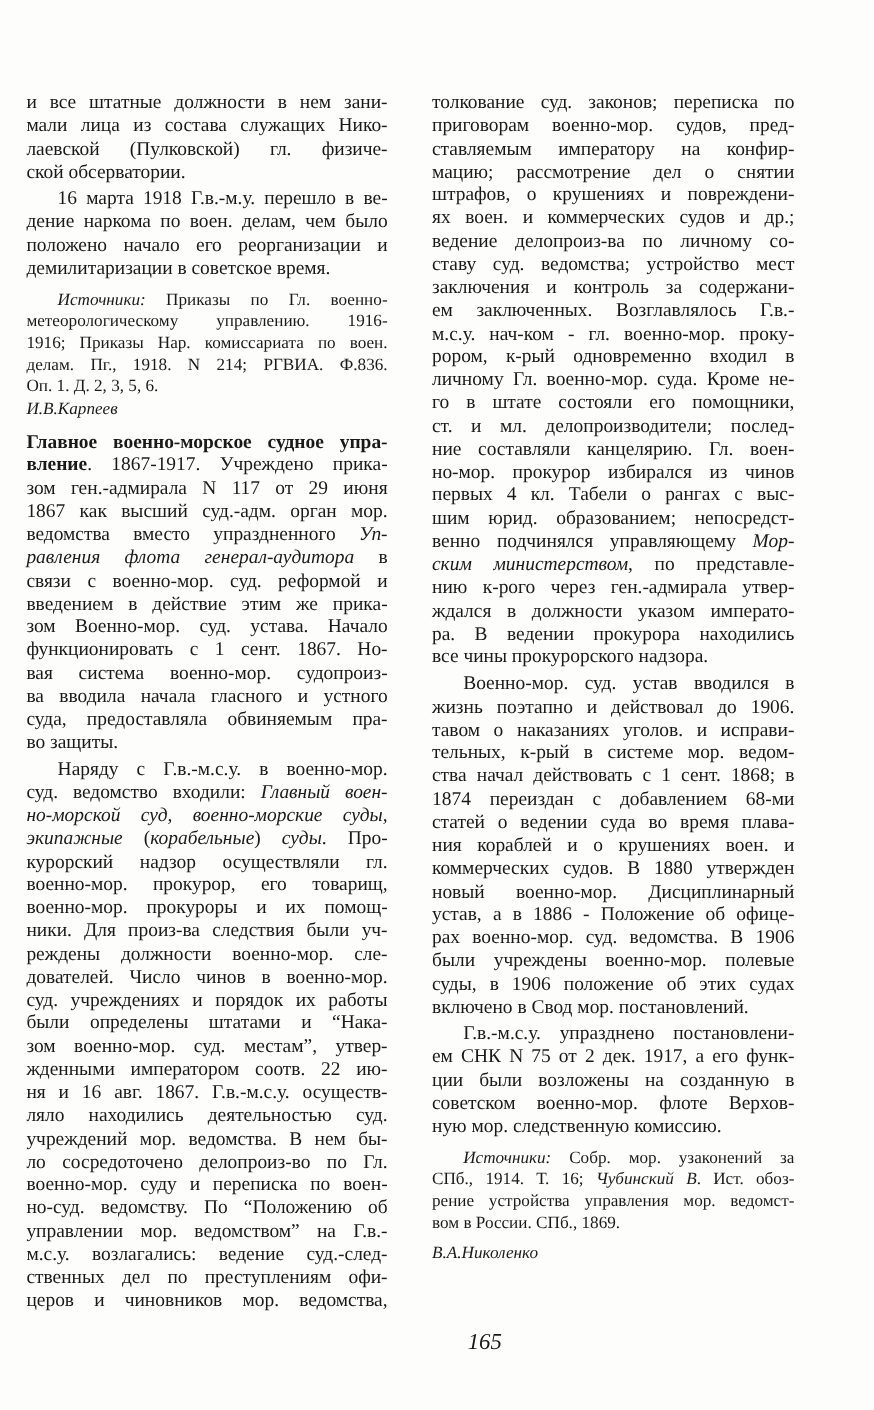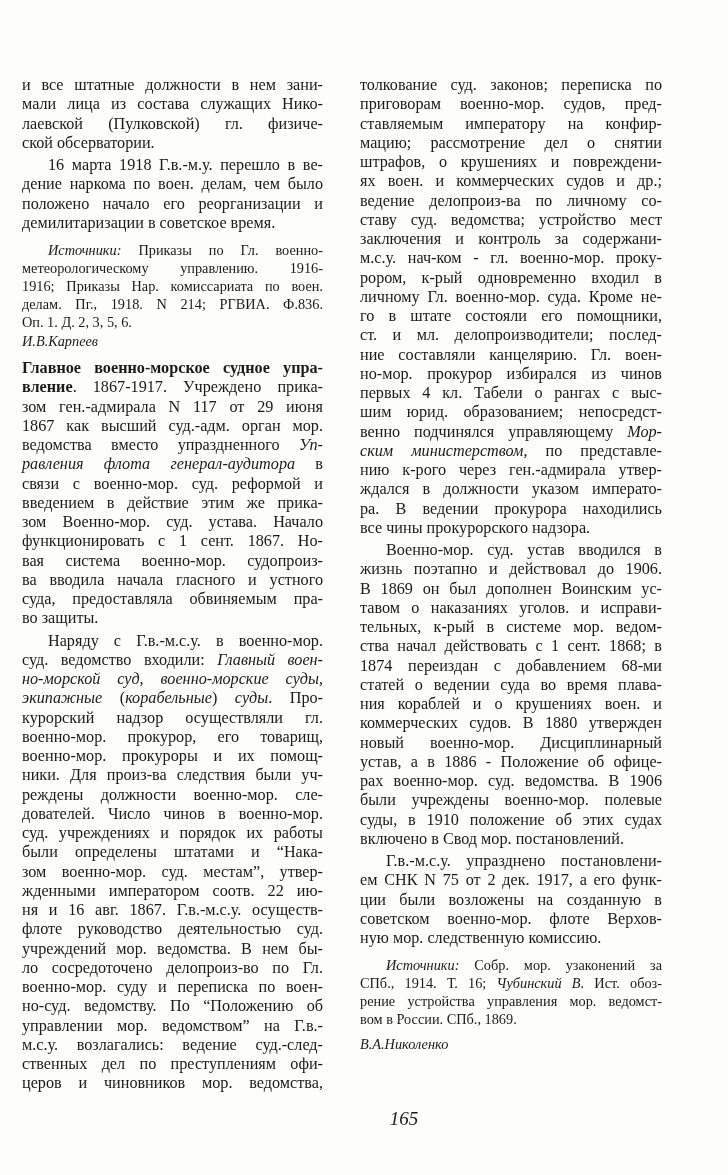--- a/index.html
+++ b/index.html
@@ -80,21 +80,21 @@
     <span class="line">военно-мор. прокурор, его товарищ,</span>
     <span class="line">военно-мор. прокуроры и их помощ-</span>
     <span class="line">ники. Для произ-ва следствия были уч-</span>
     <span class="line">реждены должности военно-мор. сле-</span>
     <span class="line">дователей. Число чинов в военно-мор.</span>
     <span class="line">суд. учреждениях и порядок их работы</span>
     <span class="line">были определены штатами и “Нака-</span>
     <span class="line">зом военно-мор. суд. местам”, утвер-</span>
     <span class="line">жденными императором соотв. 22 ию-</span>
     <span class="line">ня и 16 авг. 1867. Г.в.-м.с.у. осуществ-</span>
-    <span class="line">флоте руководство деятельностью суд.</span>
+    <span class="line">ляло находились деятельностью суд.</span>
     <span class="line">учреждений мор. ведомства. В нем бы-</span>
     <span class="line">ло сосредоточено делопроиз-во по Гл.</span>
     <span class="line">военно-мор. суду и переписка по воен-</span>
     <span class="line">но-суд. ведомству. По “Положению об</span>
     <span class="line">управлении мор. ведомством” на Г.в.-</span>
     <span class="line">м.с.у. возлагались: ведение суд.-след-</span>
     <span class="line">ственных дел по преступлениям офи-</span>
     <span class="line">церов и чиновников мор. ведомства,</span>
   </div>
 </div>
@@ -103,53 +103,53 @@
   <div>
     <span class="line">толкование суд. законов; переписка по</span>
     <span class="line">приговорам военно-мор. судов, пред-</span>
     <span class="line">ставляемым императору на конфир-</span>
     <span class="line">мацию; рассмотрение дел о снятии</span>
     <span class="line">штрафов, о крушениях и повреждени-</span>
     <span class="line">ях воен. и коммерческих судов и др.;</span>
     <span class="line">ведение делопроиз-ва по личному со-</span>
     <span class="line">ставу суд. ведомства; устройство мест</span>
     <span class="line">заключения и контроль за содержани-</span>
+    <span class="line">ем заключенных. Возглавлялось Г.в.-</span>
     <span class="line">м.с.у. нач-ком - гл. военно-мор. проку-</span>
     <span class="line">рором, к-рый одновременно входил в</span>
     <span class="line">личному Гл. военно-мор. суда. Кроме не-</span>
     <span class="line">го в штате состояли его помощники,</span>
     <span class="line">ст. и мл. делопроизводители; послед-</span>
     <span class="line">ние составляли канцелярию. Гл. воен-</span>
     <span class="line">но-мор. прокурор избирался из чинов</span>
     <span class="line">первых 4 кл. Табели о рангах с выс-</span>
     <span class="line">шим юрид. образованием; непосредст-</span>
     <span class="line"><span>венно подчинялся управляющему </span><i>Мор-</i></span>
     <span class="line"><i>ским министерством</i><span>, по представле-</span></span>
     <span class="line">нию к-рого через ген.-адмирала утвер-</span>
     <span class="line">ждался в должности указом императо-</span>
     <span class="line">ра. В ведении прокурора находились</span>
     <span class="line last">все чины прокурорского надзора.</span>
   </div>
   <div class="gap"></div>
   <div>
     <span class="line indent">Военно-мор. суд. устав вводился в</span>
     <span class="line">жизнь поэтапно и действовал до 1906.</span>
-    <span class="line">В 1869 он был дополнен Воинским ус-</span>
     <span class="line">тавом о наказаниях уголов. и исправи-</span>
     <span class="line">тельных, к-рый в системе мор. ведом-</span>
     <span class="line">ства начал действовать с 1 сент. 1868; в</span>
     <span class="line">1874 переиздан с добавлением 68-ми</span>
     <span class="line">статей о ведении суда во время плава-</span>
     <span class="line">ния кораблей и о крушениях воен. и</span>
     <span class="line">коммерческих судов. В 1880 утвержден</span>
     <span class="line">новый военно-мор. Дисциплинарный</span>
     <span class="line">устав, а в 1886 - Положение об офице-</span>
     <span class="line">рах военно-мор. суд. ведомства. В 1906</span>
     <span class="line">были учреждены военно-мор. полевые</span>
-    <span class="line">суды, в 1910 положение об этих судах</span>
+    <span class="line">суды, в 1906 положение об этих судах</span>
     <span class="line last">включено в Свод мор. постановлений.</span>
   </div>
   <div class="gap"></div>
   <div>
     <span class="line indent">Г.в.-м.с.у. упразднено постановлени-</span>
     <span class="line">ем СНК N 75 от 2 дек. 1917, а его функ-</span>
     <span class="line">ции были возложены на созданную в</span>
     <span class="line">советском военно-мор. флоте Верхов-</span>
     <span class="line last">ную мор. следственную комиссию.</span>
   </div>

